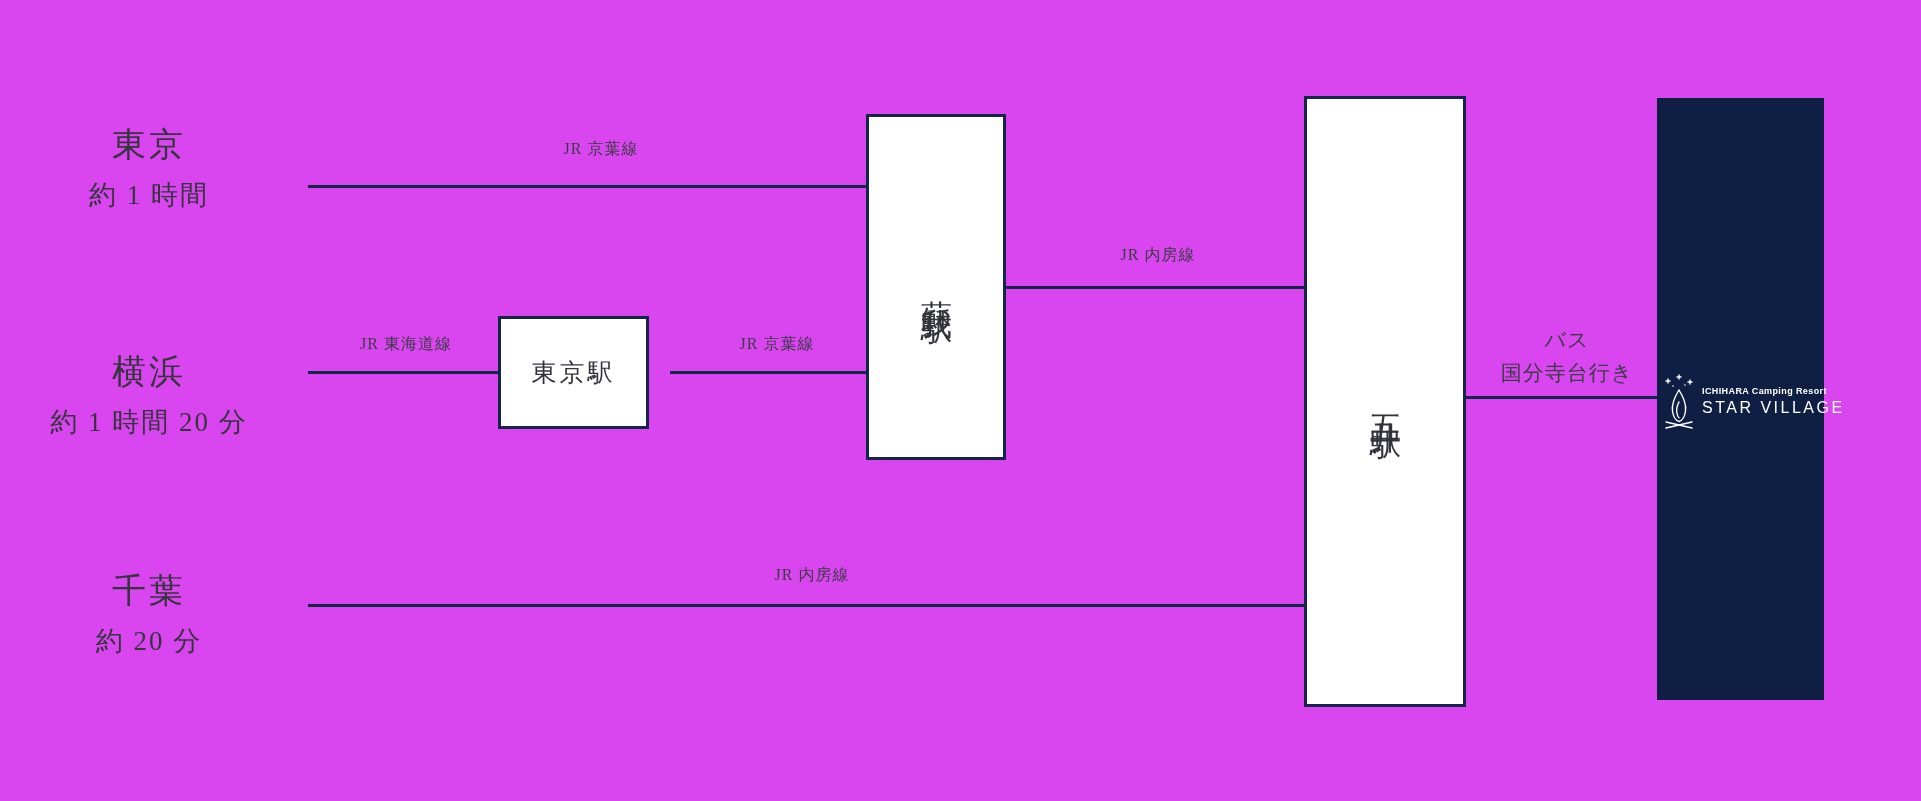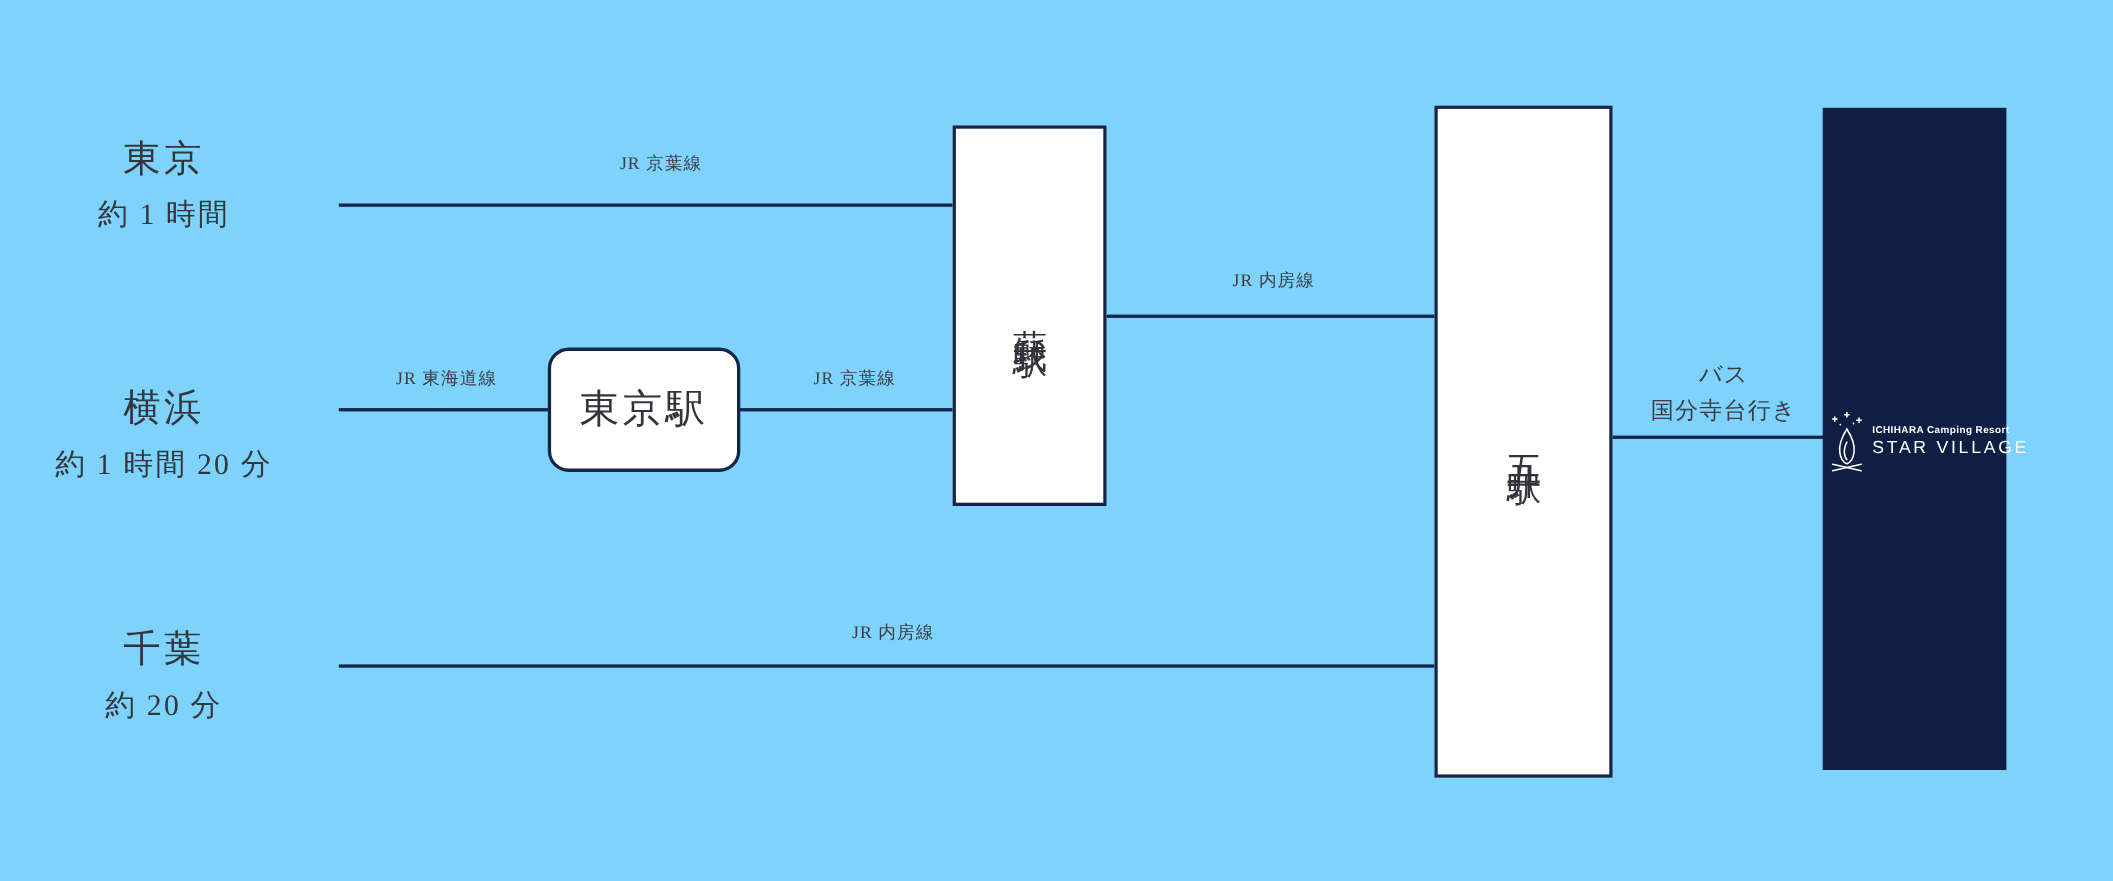--- a/index.html
+++ b/index.html
@@ -5,21 +5,21 @@
   html, body {
     margin: 0;
     padding: 0;
     background: #ffffff;
     font-family: "Liberation Serif", "DejaVu Serif", serif;
   }
   .canvas {
     position: relative;
     width: 1921px;
     height: 801px;
-    background: #7dd3fc;
+    background: #d946ef;
     overflow: hidden;
   }
   
   .origin {
     position: absolute;
     left: 38px;
     width: 222px;
     text-align: center;
     color: #35353d;
   }
@@ -78,24 +78,23 @@
     position: absolute;
     background: #ffffff;
     border: 3px solid #13264a;
     box-sizing: border-box;
     display: flex;
     align-items: center;
     justify-content: center;
     color: #33333b;
   }
   #station-tokyo {
-    left: 498px; top: 316px; width: 175px; height: 113px;
-    font-size: 36px;
+    left: 498px; top: 316px; width: 151px; height: 113px;
+    font-size: 25px;
     letter-spacing: 3px;
-    border-radius: 19px;
   }
   #station-soga {
     left: 866px; top: 114px; width: 140px; height: 346px;
   }
   #station-goi {
     left: 1304px; top: 96px; width: 162px; height: 611px;
   }
   .vertical-text {
     writing-mode: vertical-rl;
     text-orientation: upright;

